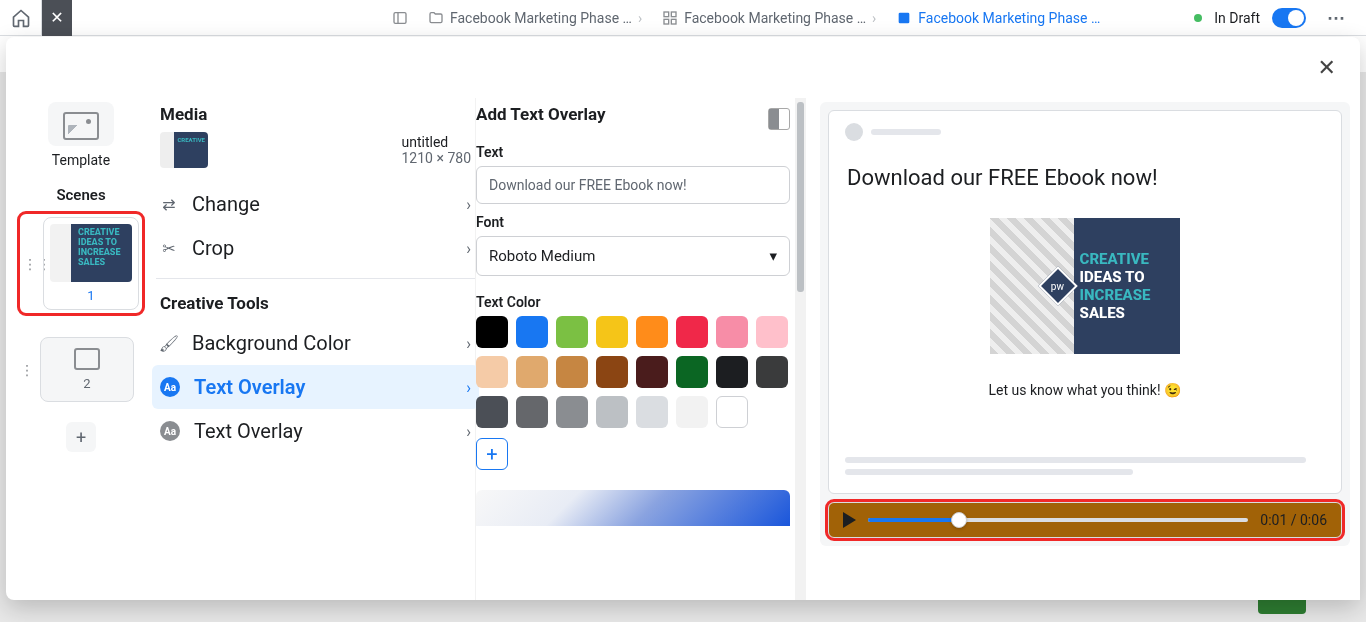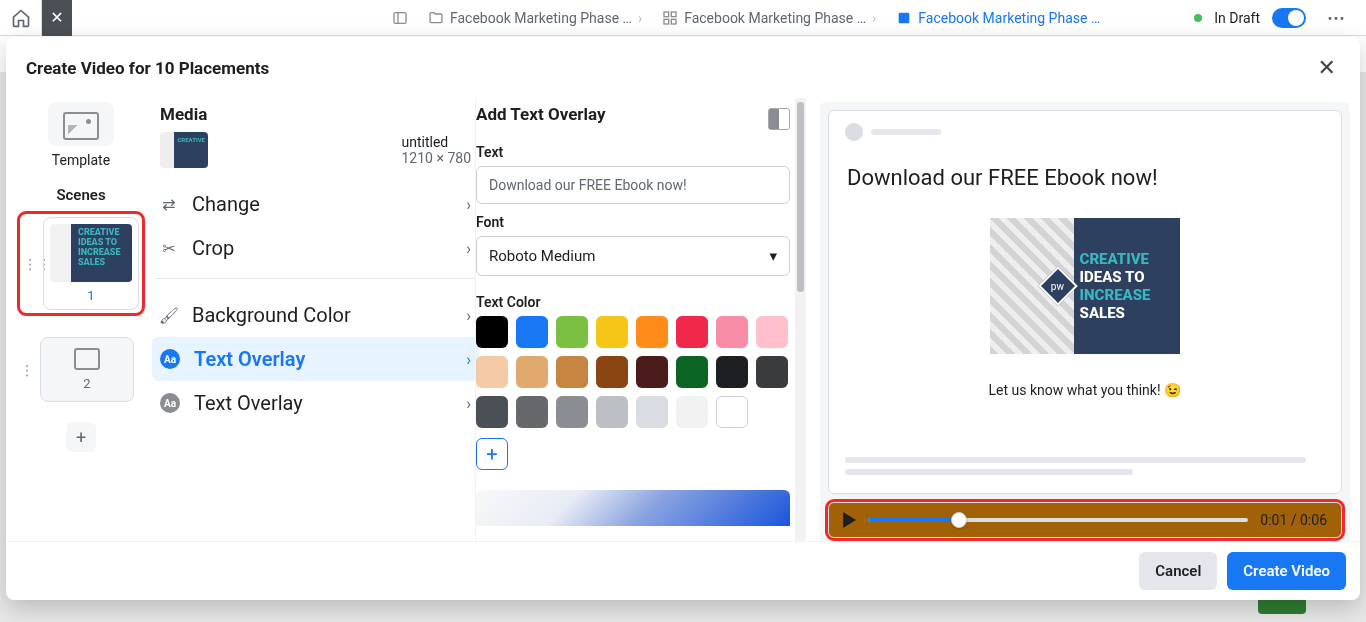--- a/index.html
+++ b/index.html
@@ -174,21 +174,20 @@
   <svg viewBox="0 0 24 24" fill="none" stroke-width="2">
       <path d="M3 6a2 2 0 0 1 2-2h4l2 2h8a2 2 0 0 1 2 2v9a2 2 0 0 1-2 2H5a2 2 0 0 1-2-2z"></path>
     </svg>
   <span>Facebook Marketing Phas…</span>
 </div>
 
 <div class="bg-green-btn"></div>
 
 <div class="modal">
   <div class="modal-header">
-    <div class="modal-title">Create Video for 10 Placements</div>
     <div class="modal-close">✕</div>
   </div>
   <div class="modal-body">
 
     <div class="left-rail">
       <div class="template-card">
         <div class="template-icon"></div>
       </div>
       <div class="left-label">Template</div>
       <div class="scenes-label">Scenes</div>
@@ -225,20 +224,21 @@
         <div class="ico">⇄</div>
         <div class="lbl">Change</div>
         <div class="chev">›</div>
       </div>
       <div class="tool-row">
         <div class="ico">✂</div>
         <div class="lbl">Crop</div>
         <div class="chev">›</div>
       </div>
       <div class="divider"></div>
+      <div class="mid-h">Creative Tools</div>
       <div class="tool-row">
         <div class="ico">🖌</div>
         <div class="lbl">Background Color</div>
         <div class="chev">›</div>
       </div>
       <div class="tool-row active">
         <div class="tool-badge">Aa</div>
         <div class="lbl">Text Overlay</div>
         <div class="chev">›</div>
       </div>
@@ -319,17 +319,13 @@
           </div>
         </div>
         <div class="player">
           <div class="play"></div>
           <div class="track"></div>
           <div class="time">0:01 / 0:06</div>
         </div>
       </div>
     </div>
   </div>
-  <div class="modal-footer">
-    <button class="btn btn-cancel">Cancel</button>
-    <button class="btn btn-primary">Create Video</button>
-  </div>
 </div>
 
 </body></html>

